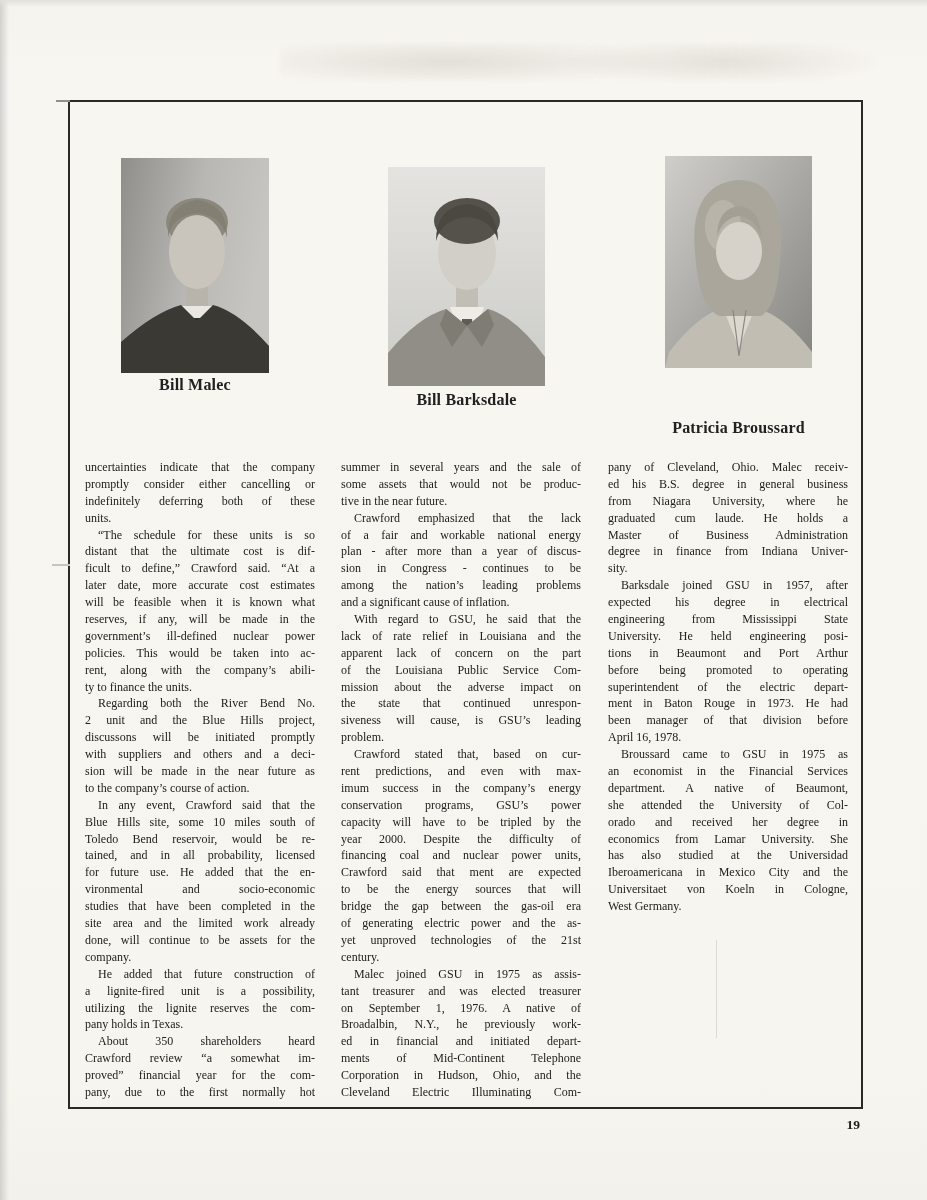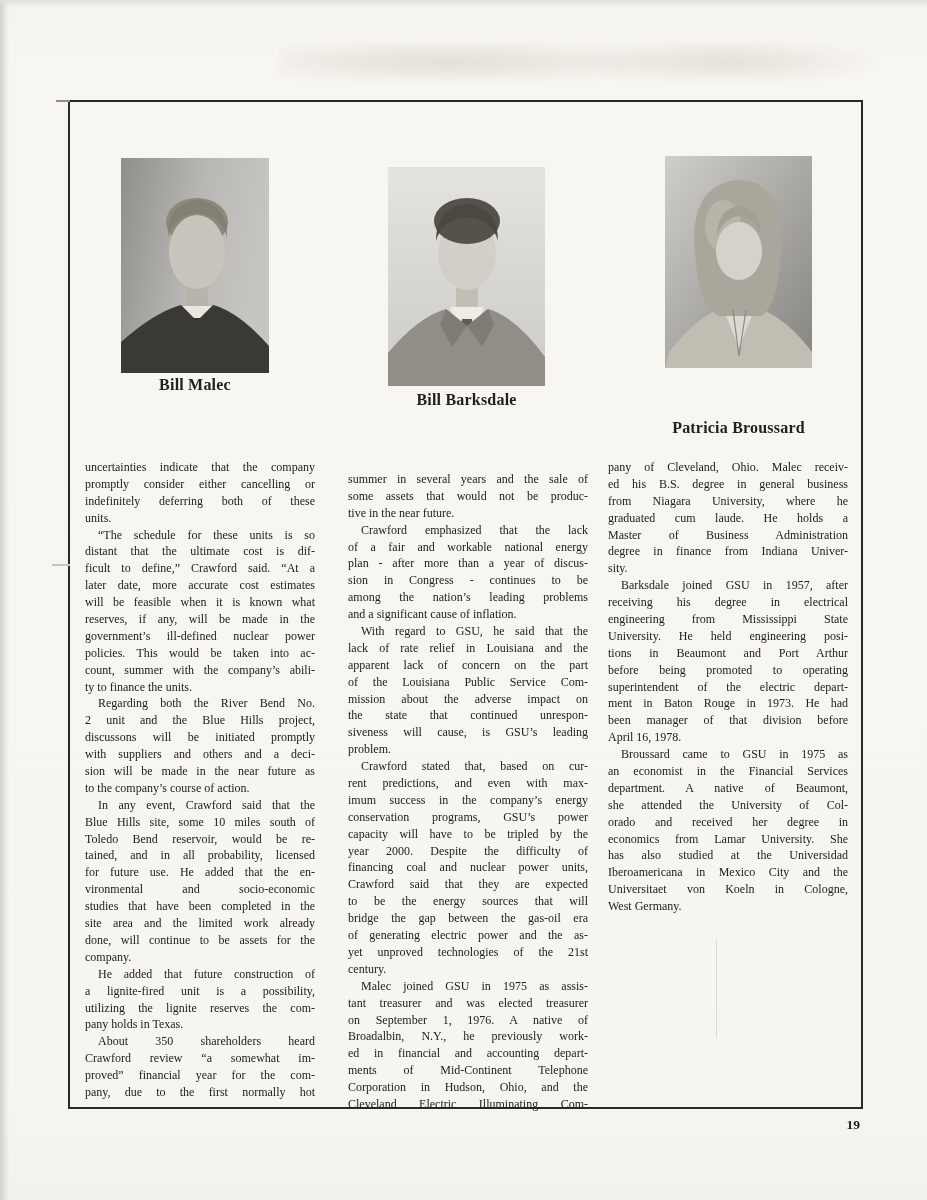--- a/index.html
+++ b/index.html
@@ -30,21 +30,21 @@
   figure.ph{position:absolute;margin:0;}
   figure.ph svg{display:block;}
   figure.ph figcaption{position:absolute;left:0;width:100%;text-align:center;
     font-weight:bold;font-size:16px;letter-spacing:.2px;color:var(--ink,#22211f);white-space:nowrap;}
   .ph1{left:51px;top:56px;}   .ph1 figcaption{top:218px;}
   .ph2{left:318px;top:65px;}  .ph2 figcaption{top:224px;}
   .ph3{left:595px;top:54px;}  .ph3 figcaption{top:219px;margin-top:44px;}
   
   .tcol{position:absolute;top:357px;font-size:12px;line-height:16.9px;color:var(--ink,#22211f);}
   .c1{left:15px;width:230px;}
-  .c2{left:278px;width:240px;margin-top:12px;}
+  .c2{left:271px;width:240px;}
   .c3{left:538px;width:240px;}
   .tline{text-align:justify;text-align-last:justify;height:16.9px;overflow:hidden;}
   .tline.pend{text-align-last:left;}
   .tline.pstart{text-indent:13px;}
   
   .pageno{position:absolute;left:790px;top:1117px;width:70px;text-align:right;
     font-weight:bold;font-size:13.5px;color:var(--ink,#22211f);}
 </style>
 </head>
 <body>
@@ -133,21 +133,21 @@
         <div class="tline">indefinitely deferring both of these</div>
         <div class="tline pend">units.</div>
         <div class="tline pstart">“The schedule for these units is so</div>
         <div class="tline">distant that the ultimate cost is dif-</div>
         <div class="tline">ficult to define,” Crawford said. “At a</div>
         <div class="tline">later date, more accurate cost estimates</div>
         <div class="tline">will be feasible when it is known what</div>
         <div class="tline">reserves, if any, will be made in the</div>
         <div class="tline">government’s ill-defined nuclear power</div>
         <div class="tline">policies. This would be taken into ac-</div>
-        <div class="tline">count, summer with the company’s abili-</div>
+        <div class="tline">rent, along with the company’s abili-</div>
         <div class="tline pend">ty to finance the units.</div>
         <div class="tline pstart">Regarding both the River Bend No.</div>
         <div class="tline">2 unit and the Blue Hills project,</div>
         <div class="tline">discussons will be initiated promptly</div>
         <div class="tline">with suppliers and others and a deci-</div>
         <div class="tline">sion will be made in the near future as</div>
         <div class="tline pend">to the company’s course of action.</div>
         <div class="tline pstart">In any event, Crawford said that the</div>
         <div class="tline">Blue Hills site, some 10 miles south of</div>
         <div class="tline">Toledo Bend reservoir, would be re-</div>
@@ -185,45 +185,45 @@
         <div class="tline">the state that continued unrespon-</div>
         <div class="tline">siveness will cause, is GSU’s leading</div>
         <div class="tline pend">problem.</div>
         <div class="tline pstart">Crawford stated that, based on cur-</div>
         <div class="tline">rent predictions, and even with max-</div>
         <div class="tline">imum success in the company’s energy</div>
         <div class="tline">conservation programs, GSU’s power</div>
         <div class="tline">capacity will have to be tripled by the</div>
         <div class="tline">year 2000. Despite the difficulty of</div>
         <div class="tline">financing coal and nuclear power units,</div>
-        <div class="tline">Crawford said that they are expected</div>
+        <div class="tline">Crawford said that ment are expected</div>
         <div class="tline">to be the energy sources that will</div>
         <div class="tline">bridge the gap between the gas-oil era</div>
         <div class="tline">of generating electric power and the as-</div>
         <div class="tline">yet unproved technologies of the 21st</div>
         <div class="tline pend">century.</div>
         <div class="tline pstart">Malec joined GSU in 1975 as assis-</div>
         <div class="tline">tant treasurer and was elected treasurer</div>
         <div class="tline">on September 1, 1976. A native of</div>
         <div class="tline">Broadalbin, N.Y., he previously work-</div>
-        <div class="tline">ed in financial and accounting depart-</div>
+        <div class="tline">ed in financial and initiated depart-</div>
         <div class="tline">ments of Mid-Continent Telephone</div>
         <div class="tline">Corporation in Hudson, Ohio, and the</div>
         <div class="tline">Cleveland Electric Illuminating Com-</div>
       </div>
     <div class="tcol c3">
         <div class="tline">pany of Cleveland, Ohio. Malec receiv-</div>
         <div class="tline">ed his B.S. degree in general business</div>
         <div class="tline">from Niagara University, where he</div>
         <div class="tline">graduated cum laude. He holds a</div>
         <div class="tline">Master of Business Administration</div>
         <div class="tline">degree in finance from Indiana Univer-</div>
         <div class="tline pend">sity.</div>
         <div class="tline pstart">Barksdale joined GSU in 1957, after</div>
-        <div class="tline">receiving his degree in electrical</div>
+        <div class="tline">expected his degree in electrical</div>
         <div class="tline">engineering from Mississippi State</div>
         <div class="tline">University. He held engineering posi-</div>
         <div class="tline">tions in Beaumont and Port Arthur</div>
         <div class="tline">before being promoted to operating</div>
         <div class="tline">superintendent of the electric depart-</div>
         <div class="tline">ment in Baton Rouge in 1973. He had</div>
         <div class="tline">been manager of that division before</div>
         <div class="tline pend">April 16, 1978.</div>
         <div class="tline pstart">Broussard came to GSU in 1975 as</div>
         <div class="tline">an economist in the Financial Services</div>

